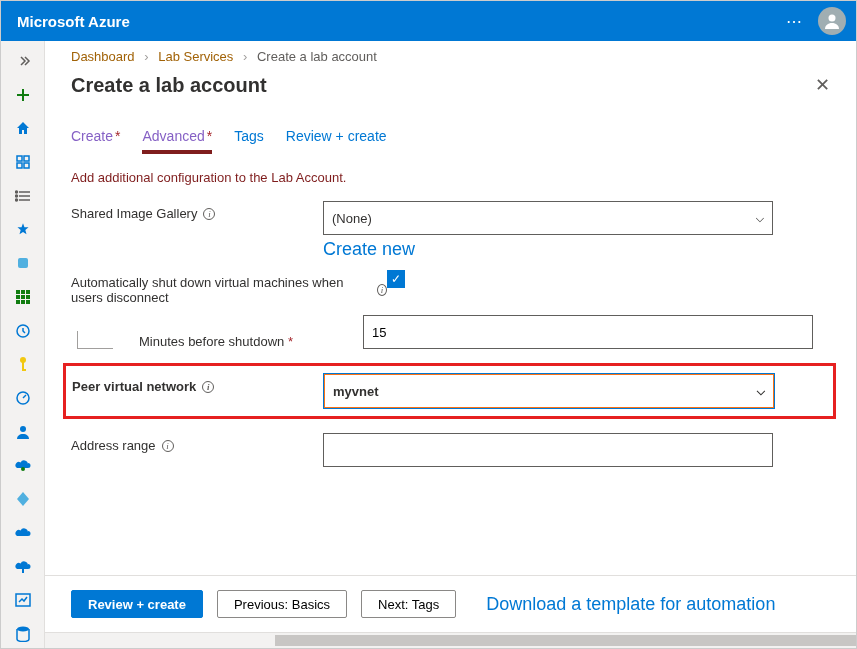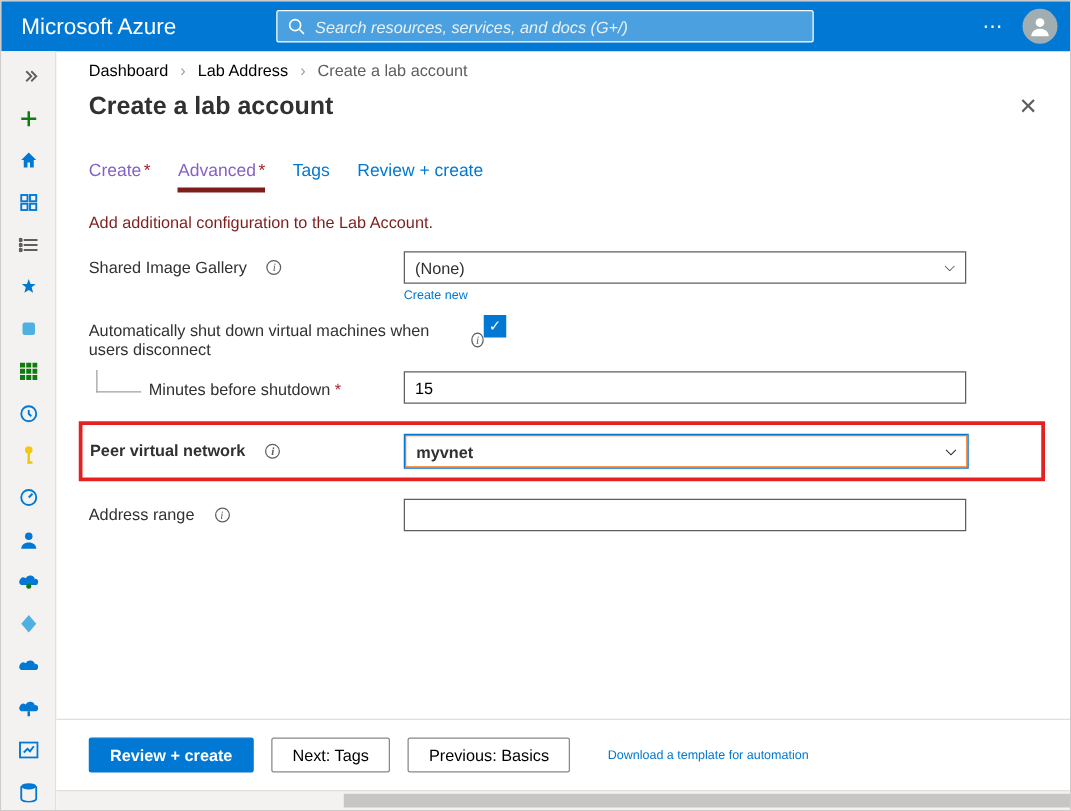--- a/index.html
+++ b/index.html
@@ -1,94 +1,85 @@
 <!DOCTYPE html>
 <html><head>
 <meta charset="utf-8">
 <style>
 * { box-sizing: border-box; margin: 0; padding: 0; }
 body { font-family: "Segoe UI", Arial, sans-serif; font-size: 13px; color: #323130; background: #fff; width: 857px; height: 649px; overflow: hidden; border: 1px solid #ccc; }
 
 
 .topbar { background: #0078d4; height: 40px; display: flex; align-items: center; padding: 0 10px; color: #fff; }
-.brand { font-size: 18px; font-weight: 400; margin-left: 6px; margin-right: 80px; white-space: nowrap; }
+.brand { font-size: 15px; font-weight: 700; margin-left: 6px; margin-right: 80px; white-space: nowrap; }
 .search-wrap { flex: 0 0 430px; display: flex; align-items: center; background: #4ba0df; border: 1px solid #fff; border-radius: 2px; height: 26px; padding: 0 8px; }
 .search-wrap input { background: transparent; border: none; outline: none; color: #fff; font-size: 13px; width: 100%; font-style: italic; }
 .search-wrap input::placeholder { color: #e8f1fa; font-style: italic; }
 .search-icon { margin-right: 8px; color: #fff; }
 .topbar-spacer { flex: 1; }
 .topbar-dots { color: #fff; letter-spacing: 2px; margin-right: 14px; font-size: 16px; cursor: pointer; }
 .avatar { width: 28px; height: 28px; border-radius: 50%; background: #a0aeb2; display: flex; align-items: center; justify-content: center; }
 
 
 .body { display: flex; height: calc(100% - 40px); }
 .leftnav { width: 44px; background: #f3f2f1; border-right: 1px solid #e1dfdd; display: flex; flex-direction: column; align-items: center; padding-top: 6px; gap: 6px; overflow: hidden; }
 .nav-btn { width: 32px; height: 28px; display: flex; align-items: center; justify-content: center; border-radius: 2px; cursor: pointer; }
 
 .main { flex: 1; display: flex; flex-direction: column; overflow: hidden; position: relative; }
 
 
 .breadcrumb { padding: 8px 22px 2px 26px; font-size: 13px; color: #605e5c; }
-.breadcrumb a { color: #000000; text-decoration: none; }
+.breadcrumb a { color: #a16207; text-decoration: none; }
 .breadcrumb .sep { margin: 0 6px; color: #a19f9d; }
 
 
 .page-header { display: flex; justify-content: space-between; align-items: center; padding: 4px 22px 10px 26px; }
 .page-title { font-size: 20px; font-weight: 600; }
 .close-x { font-size: 18px; color: #605e5c; cursor: pointer; padding: 4px; }
 
 
 .tabs { display: flex; gap: 22px; padding: 18px 26px 0 26px; border-bottom: none; }
 .tab { padding-bottom: 6px; font-size: 14px; color: #0078d4; cursor: pointer; border-bottom: 2px solid transparent; }
 .tab.active { color: #8661c5; border-bottom: 4px solid #7f1d1d; }
 .tab .ast { color: #a4262c; margin-left: 2px; }
 .tab.basics { color: #8661c5; }
 
 
 .form-area { padding: 16px 26px 0 26px; flex: 1; overflow: auto; }
 .desc { margin-bottom: 16px; color: #7f1d1d; }
 .form-row { display: flex; align-items: flex-start; margin-bottom: 10px; }
-.form-label { width: 252px; padding-top: 5px; display: flex; align-items: center; gap: 16px; flex-shrink: 0; }
+.form-label { width: 252px; padding-top: 5px; display: flex; align-items: center; gap: 6px; flex-shrink: 0; }
 .info-icon { width: 12px; height: 12px; border: 1px solid #605e5c; border-radius: 50%; display: inline-flex; align-items: center; justify-content: center; font-size: 9px; color: #605e5c; font-style: italic; font-family: serif; cursor: default; }
 .form-control { flex: 1; max-width: 450px; }
-.select-box, .text-input { width: 100%; height: 26px; border: 1px solid #605e5c; padding: 4px 8px; font-size: 13px; font-family: inherit; background: #fff; }
+.select-box, .text-input { width: 100%; height: 26px; border: 1px solid #605e5c; padding: 16px 8px; font-size: 13px; font-family: inherit; background: #fff; }
 .select-box { display: flex; align-items: center; justify-content: space-between; cursor: pointer; }
 .select-box.focus { border: 1px solid #f97316; outline: 1px solid #0078d4; }
 .chev { font-size: 11px; color: #323130; }
-.link { color: #0078d4; font-size: 10px; text-decoration: none; cursor: pointer; display: inline-block; margin-top: 4px; }
+.link { color: #0078d4; font-size: 18px; text-decoration: none; cursor: pointer; display: inline-block; margin-top: 4px; }
 .checkbox { width: 18px; height: 18px; background: #0078d4; display: inline-flex; align-items: center; justify-content: center; color: #fff; font-size: 12px; cursor: pointer; }
-.indent-row { display: flex; align-items: center; margin-bottom: 14px; margin-top: 6px; }
+.indent-row { display: flex; align-items: flex-end; margin-bottom: 14px; margin-top: 6px; gap: 20px; }
 .indent-marker { width: 36px; height: 18px; border-left: 1px solid #a19f9d; border-bottom: 1px solid #a19f9d; margin-left: 6px; margin-right: 6px; margin-top: -10px; }
 .indent-label { width: 204px; padding-top: 2px; }
 .highlight-box { border: 3px solid #e62020; padding: 8px 6px; margin-left: -8px; margin-right: -6px; margin-bottom: 14px; }
 
 
 .footer { border-top: 1px solid #e1dfdd; padding: 14px 26px; display: flex; align-items: center; gap: 14px; background: #fff; }
 .btn { height: 28px; padding: 0 16px; font-size: 13px; border-radius: 2px; cursor: pointer; border: 1px solid #8a8886; background: #fff; font-family: inherit; }
 .btn.primary { background: #0078d4; color: #fff; border-color: #0078d4; font-weight: 600; }
 
 .scrollbar-h { height: 16px; background: #f3f2f1; border-top: 1px solid #e1dfdd; position: relative; }
 .scroll-thumb { position: absolute; left: 230px; right: 0; top: 2px; bottom: 2px; background: #c8c6c4; }
 
 svg { display: block; }
 </style>
 </head>
 <body>
 
 <div class="topbar">
   <span class="brand">Microsoft Azure</span>
-  <div class="search-wrap">
-    <span class="search-icon">
-      <svg width="14" height="14" viewBox="0 0 16 16" fill="none" stroke="#fff" stroke-width="1.5">
-          <circle cx="7" cy="7" r="5"></circle>
-          <line x1="11" y1="11" x2="15" y2="15"></line>
-        </svg>
-    </span>
-    <input type="text" placeholder="Search resources, services, and docs (G+/)" style="">
-  </div>
   <div class="topbar-spacer"></div>
   <span class="topbar-dots">⋯</span>
   <div class="avatar">
     <svg width="20" height="20" viewBox="0 0 20 20" fill="#fff">
         <circle cx="10" cy="7" r="3.5"></circle>
         <path d="M3 18c0-3.5 3-6 7-6s7 2.5 7 6"></path>
       </svg>
   </div>
 </div>
 
@@ -210,21 +201,21 @@
           <ellipse cx="7" cy="3" rx="6" ry="2.5"></ellipse>
           <path d="M1 3v10c0 1.4 2.7 2.5 6 2.5s6-1.1 6-2.5V3" fill="none" stroke="#0078d4" stroke-width="1.5"></path>
         </svg>
       </div>
   </div>
 
   <div class="main">
     <div class="breadcrumb">
       <a>Dashboard</a>
       <span class="sep">›</span>
-      <a>Lab Address</a>
+      <a>Lab Services</a>
       <span class="sep">›</span>
       <span>Create a lab account</span>
     </div>
 
     <div class="page-header">
       <h1 class="page-title">Create a lab account</h1>
       <span class="close-x">✕</span>
     </div>
 
     <div class="tabs">
@@ -293,22 +284,22 @@
           <span class="info-icon">i</span>
         </div>
         <div class="form-control">
           <input class="text-input" value="" style="">
         </div>
       </div>
     </div>
 
     <div class="footer">
       <button class="btn primary">Review + create</button>
+      <button class="btn">Previous: Basics</button>
       <button class="btn">Next: Tags</button>
-      <button class="btn">Previous: Basics</button>
       <a class="link" style="margin-top:0;margin-left:16px;">Download a template for automation</a>
     </div>
 
     <div class="scrollbar-h">
       <div class="scroll-thumb"></div>
     </div>
   </div>
 </div>
 
 </body></html>

